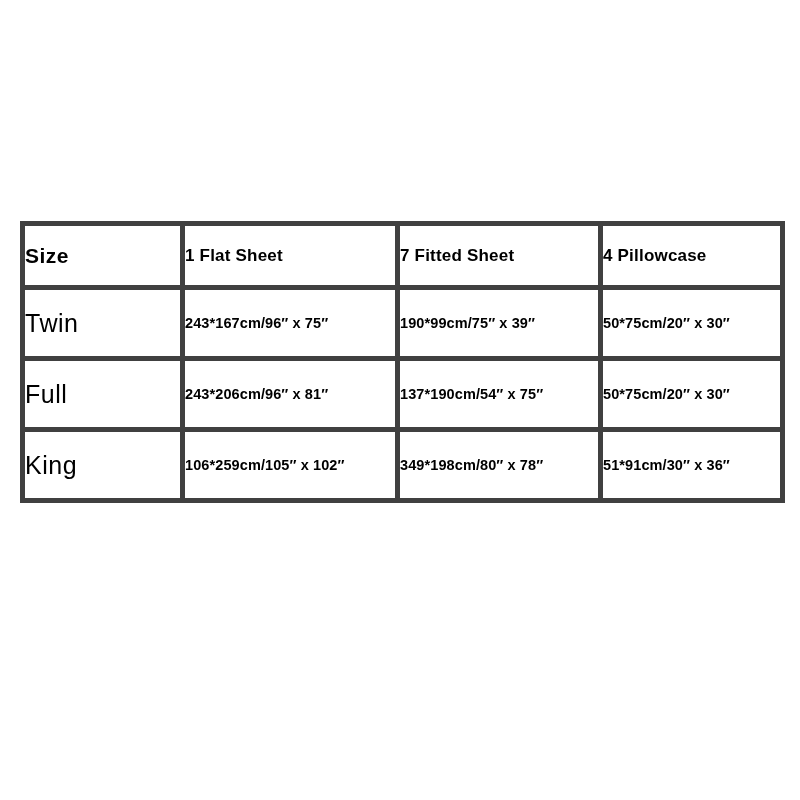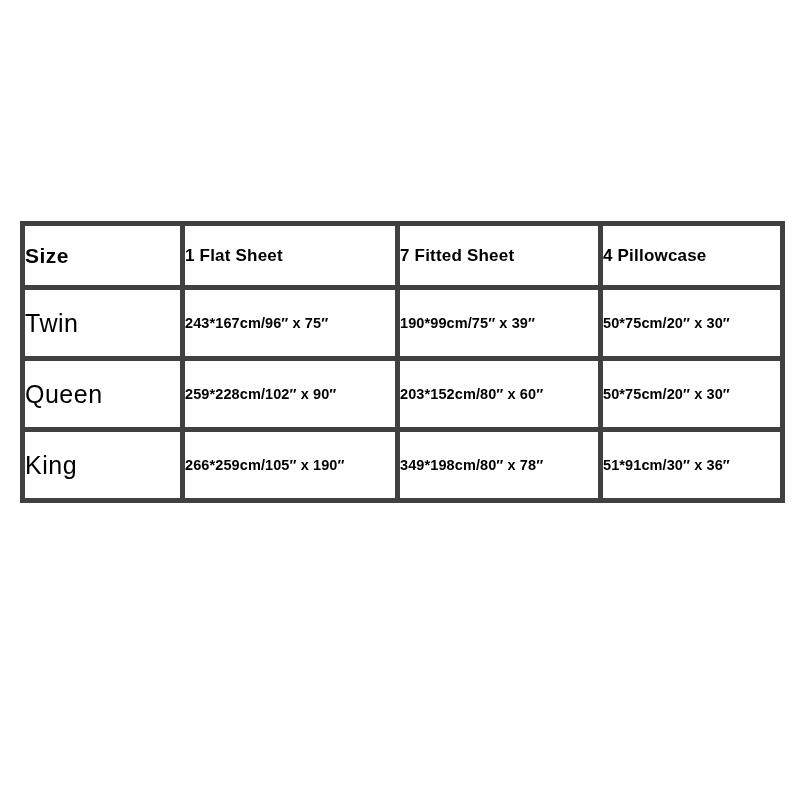--- a/index.html
+++ b/index.html
@@ -88,30 +88,30 @@
         <td class="hdr-col">4 Pillowcase</td>
       </tr>
 
       <tr class="body-row">
         <td class="row-label">Twin</td>
         <td class="cell-val">243*167cm/96″  x 75″</td>
         <td class="cell-val">190*99cm/75″  x 39″</td>
         <td class="cell-val">50*75cm/20″  x 30″</td>
       </tr>
 
-
       <tr class="body-row">
-        <td class="row-label">Queen</td>
-        <td class="cell-val">259*228cm/102″  x 90″</td>
-        <td class="cell-val">203*152cm/80″  x 60″</td>
+        <td class="row-label">Full</td>
+        <td class="cell-val">243*206cm/96″  x 81″</td>
+        <td class="cell-val">137*190cm/54″  x 75″</td>
         <td class="cell-val">50*75cm/20″  x 30″</td>
       </tr>
 
+
       <tr class="body-row">
         <td class="row-label">King</td>
-        <td class="cell-val">266*259cm/105″  x 190″</td>
+        <td class="cell-val">106*259cm/105″  x 102″</td>
         <td class="cell-val">349*198cm/80″  x 78″</td>
         <td class="cell-val">51*91cm/30″  x 36″</td>
       </tr>
     </tbody>
   </table>
 
 </div>
 
 </body></html>

